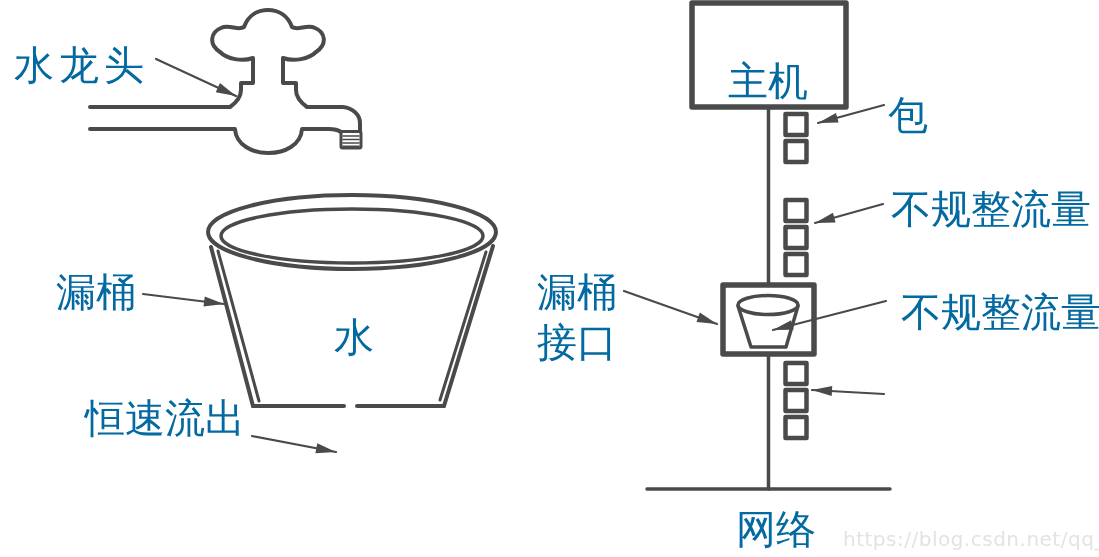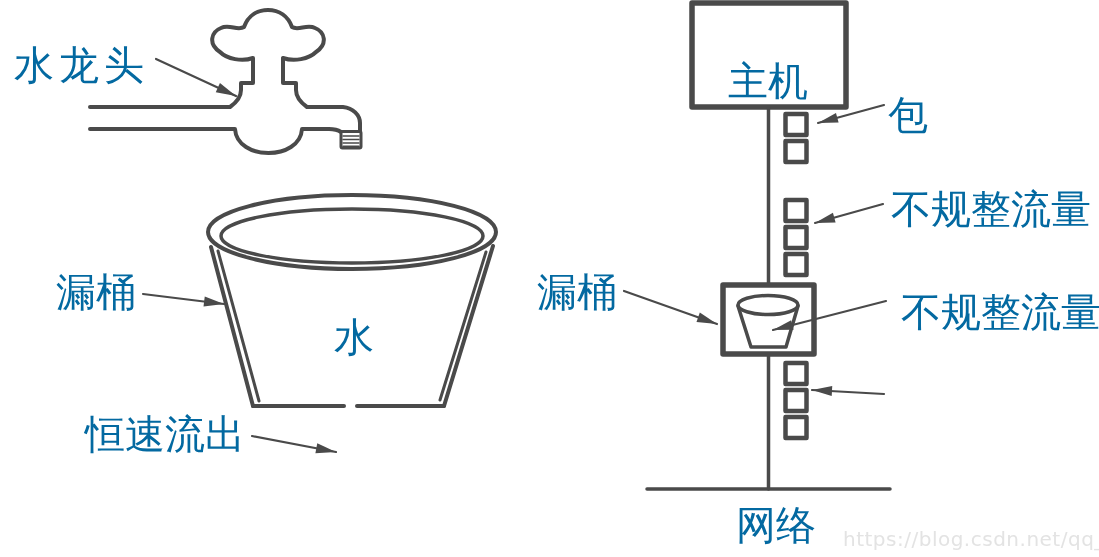--- a/index.html
+++ b/index.html
@@ -106,31 +106,32 @@
       <path d="M884,394 L812,390" marker-end="url(#ah)"></path>
     </g>
   </svg>
 
   <div class="lbl" id="faucet-label" style="left:14px;top:45px;">水龙头</div>
 
   <div class="lbl" style="left:56px;top:272px;">漏桶</div>
 
   <div class="lbl" style="left:334px;top:317px;">水</div>
 
-  <div class="lbl" style="left:85px;top:414px;text-align:center;">恒速流出</div>
+  <div class="lbl" style="left:85px;top:398px;text-align:center;">恒速流出</div>
 
   <div class="lbl" style="left:728px;top:31px;margin-top:30px;">主机</div>
 
   <div class="lbl" style="left:888px;top:95px;">包</div>
 
   <div class="lbl" style="left:891px;top:189px;text-align:center;">不规整流量</div>
 
   <div class="lbl two-line" style="left:537px;top:267px;">
     <div>漏桶</div>
+    <div>接口</div>
   </div>
 
   <div class="lbl" style="left:901px;top:292px;">不规整流量</div>
 
 
-  <div class="lbl" style="left:736px;top:509px;font-family:Liberation Mono, monospace;">网络</div>
+  <div class="lbl" style="left:736px;top:509px;">网络</div>
 
   <div id="watermark">https://blog.csdn.net/qq_46101869</div>
 </div>
 
 </body></html>

